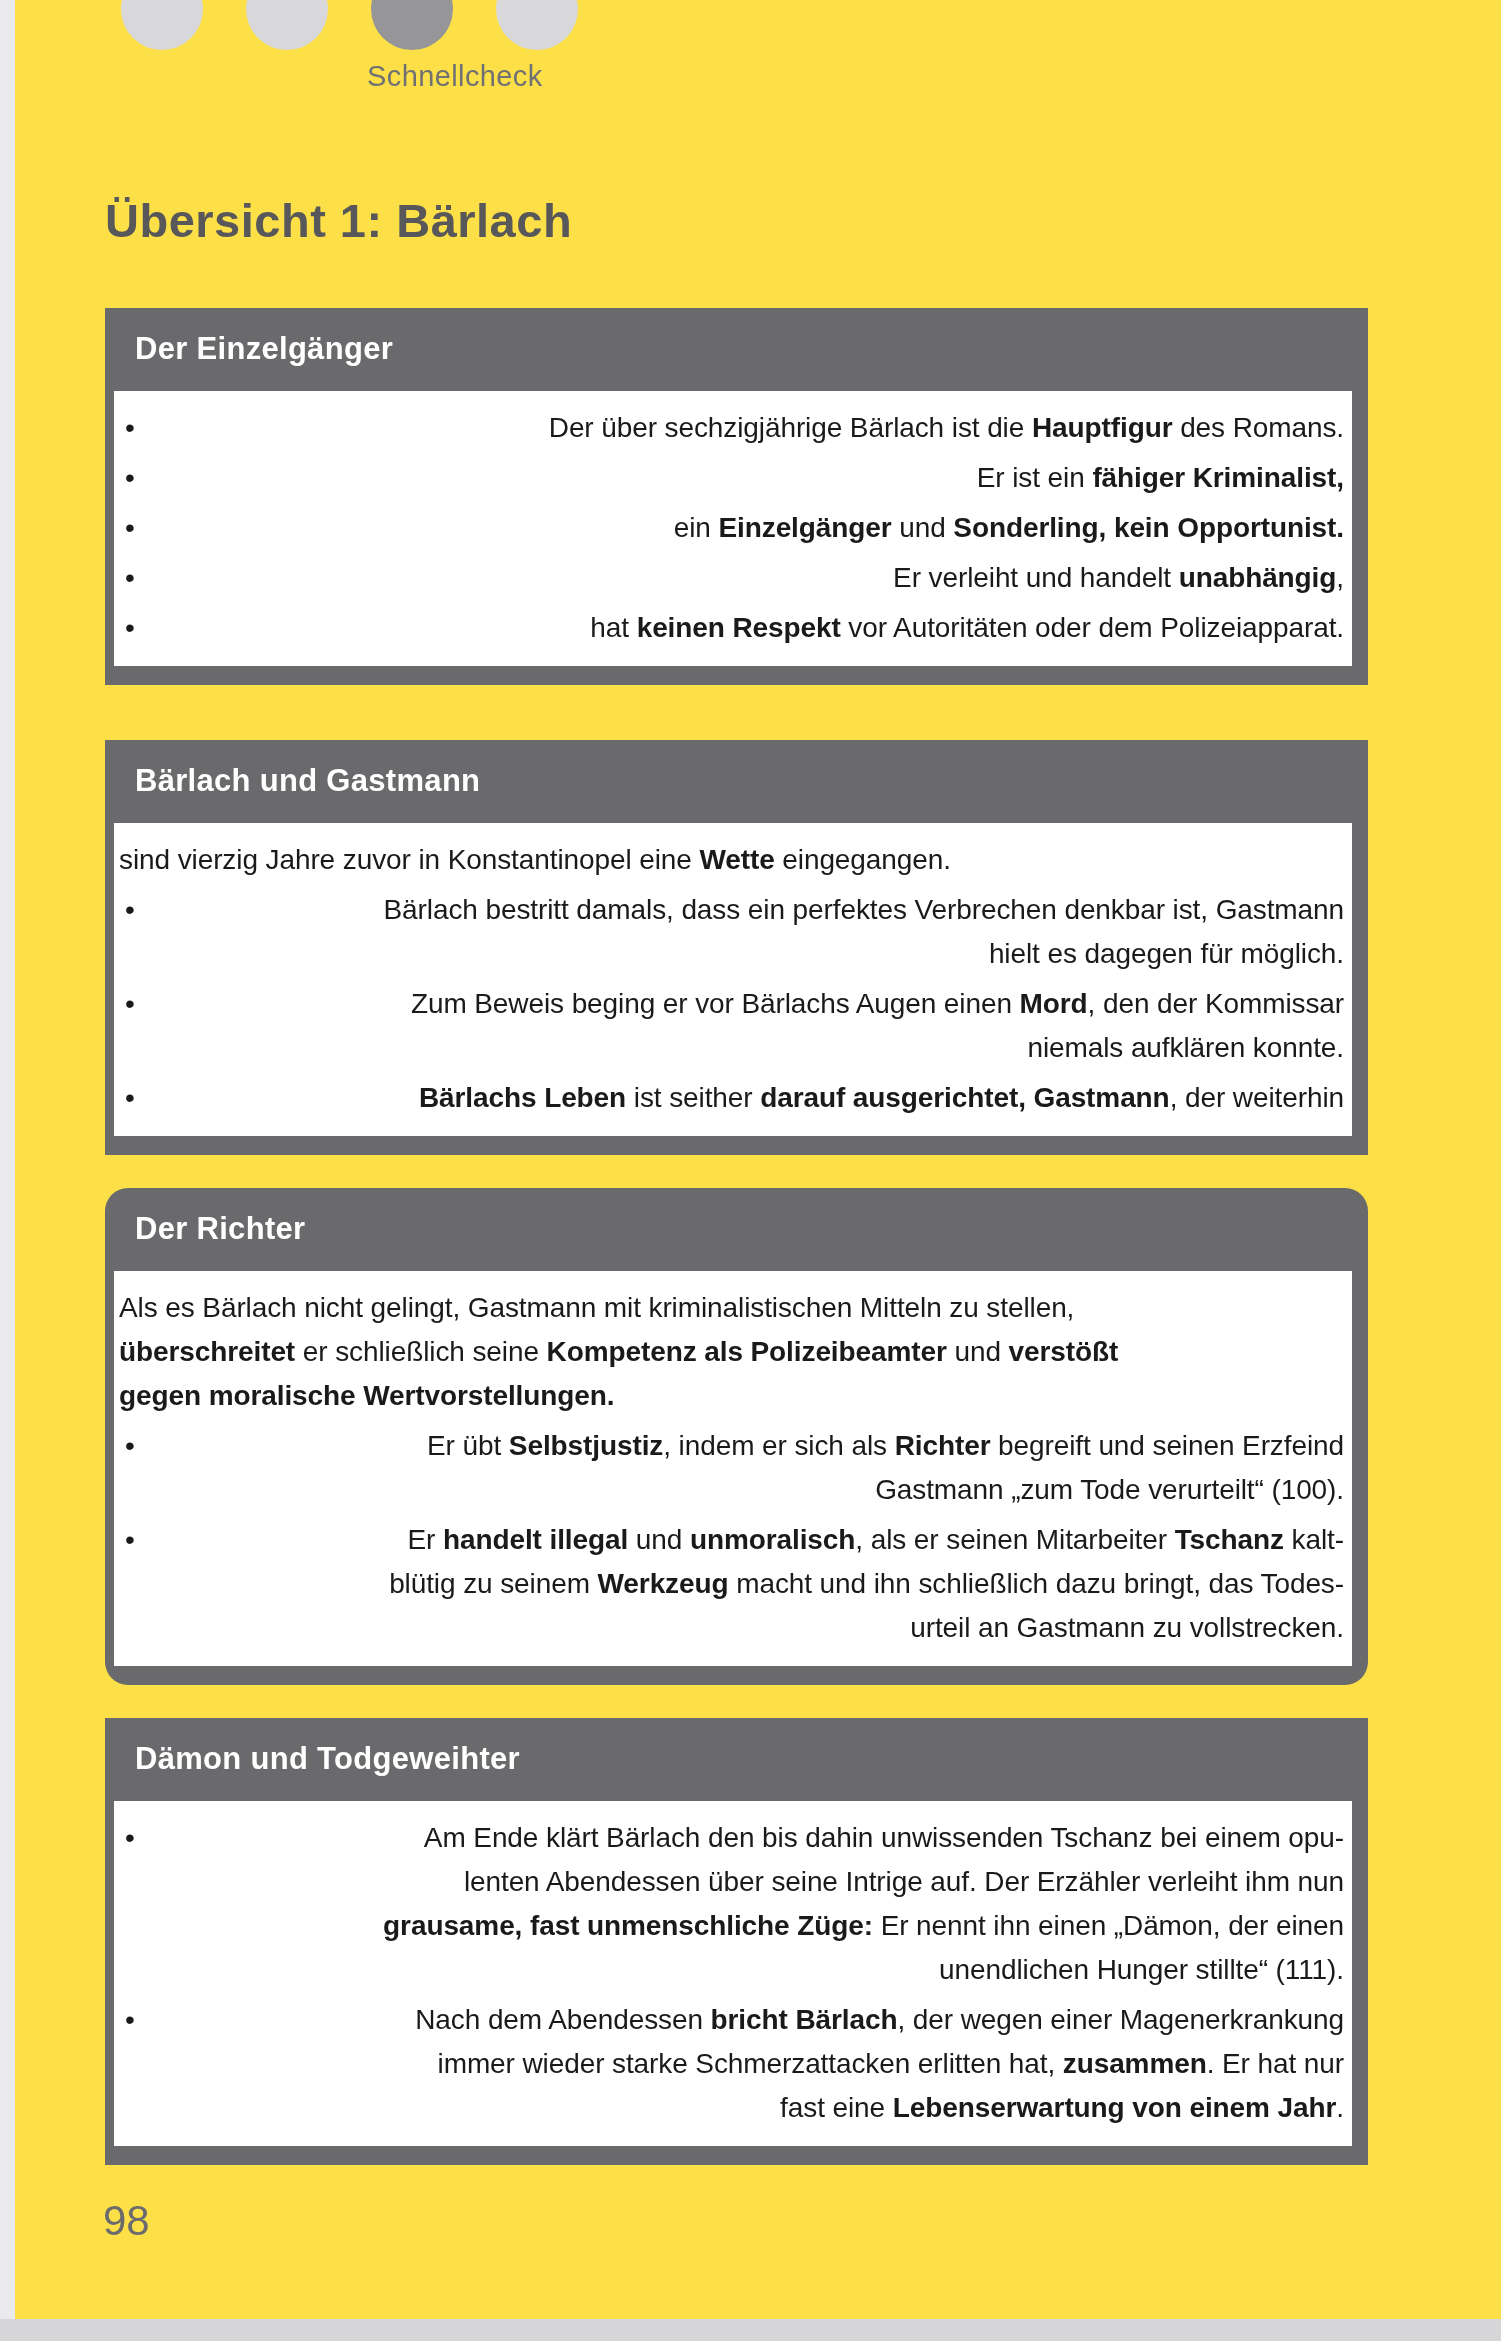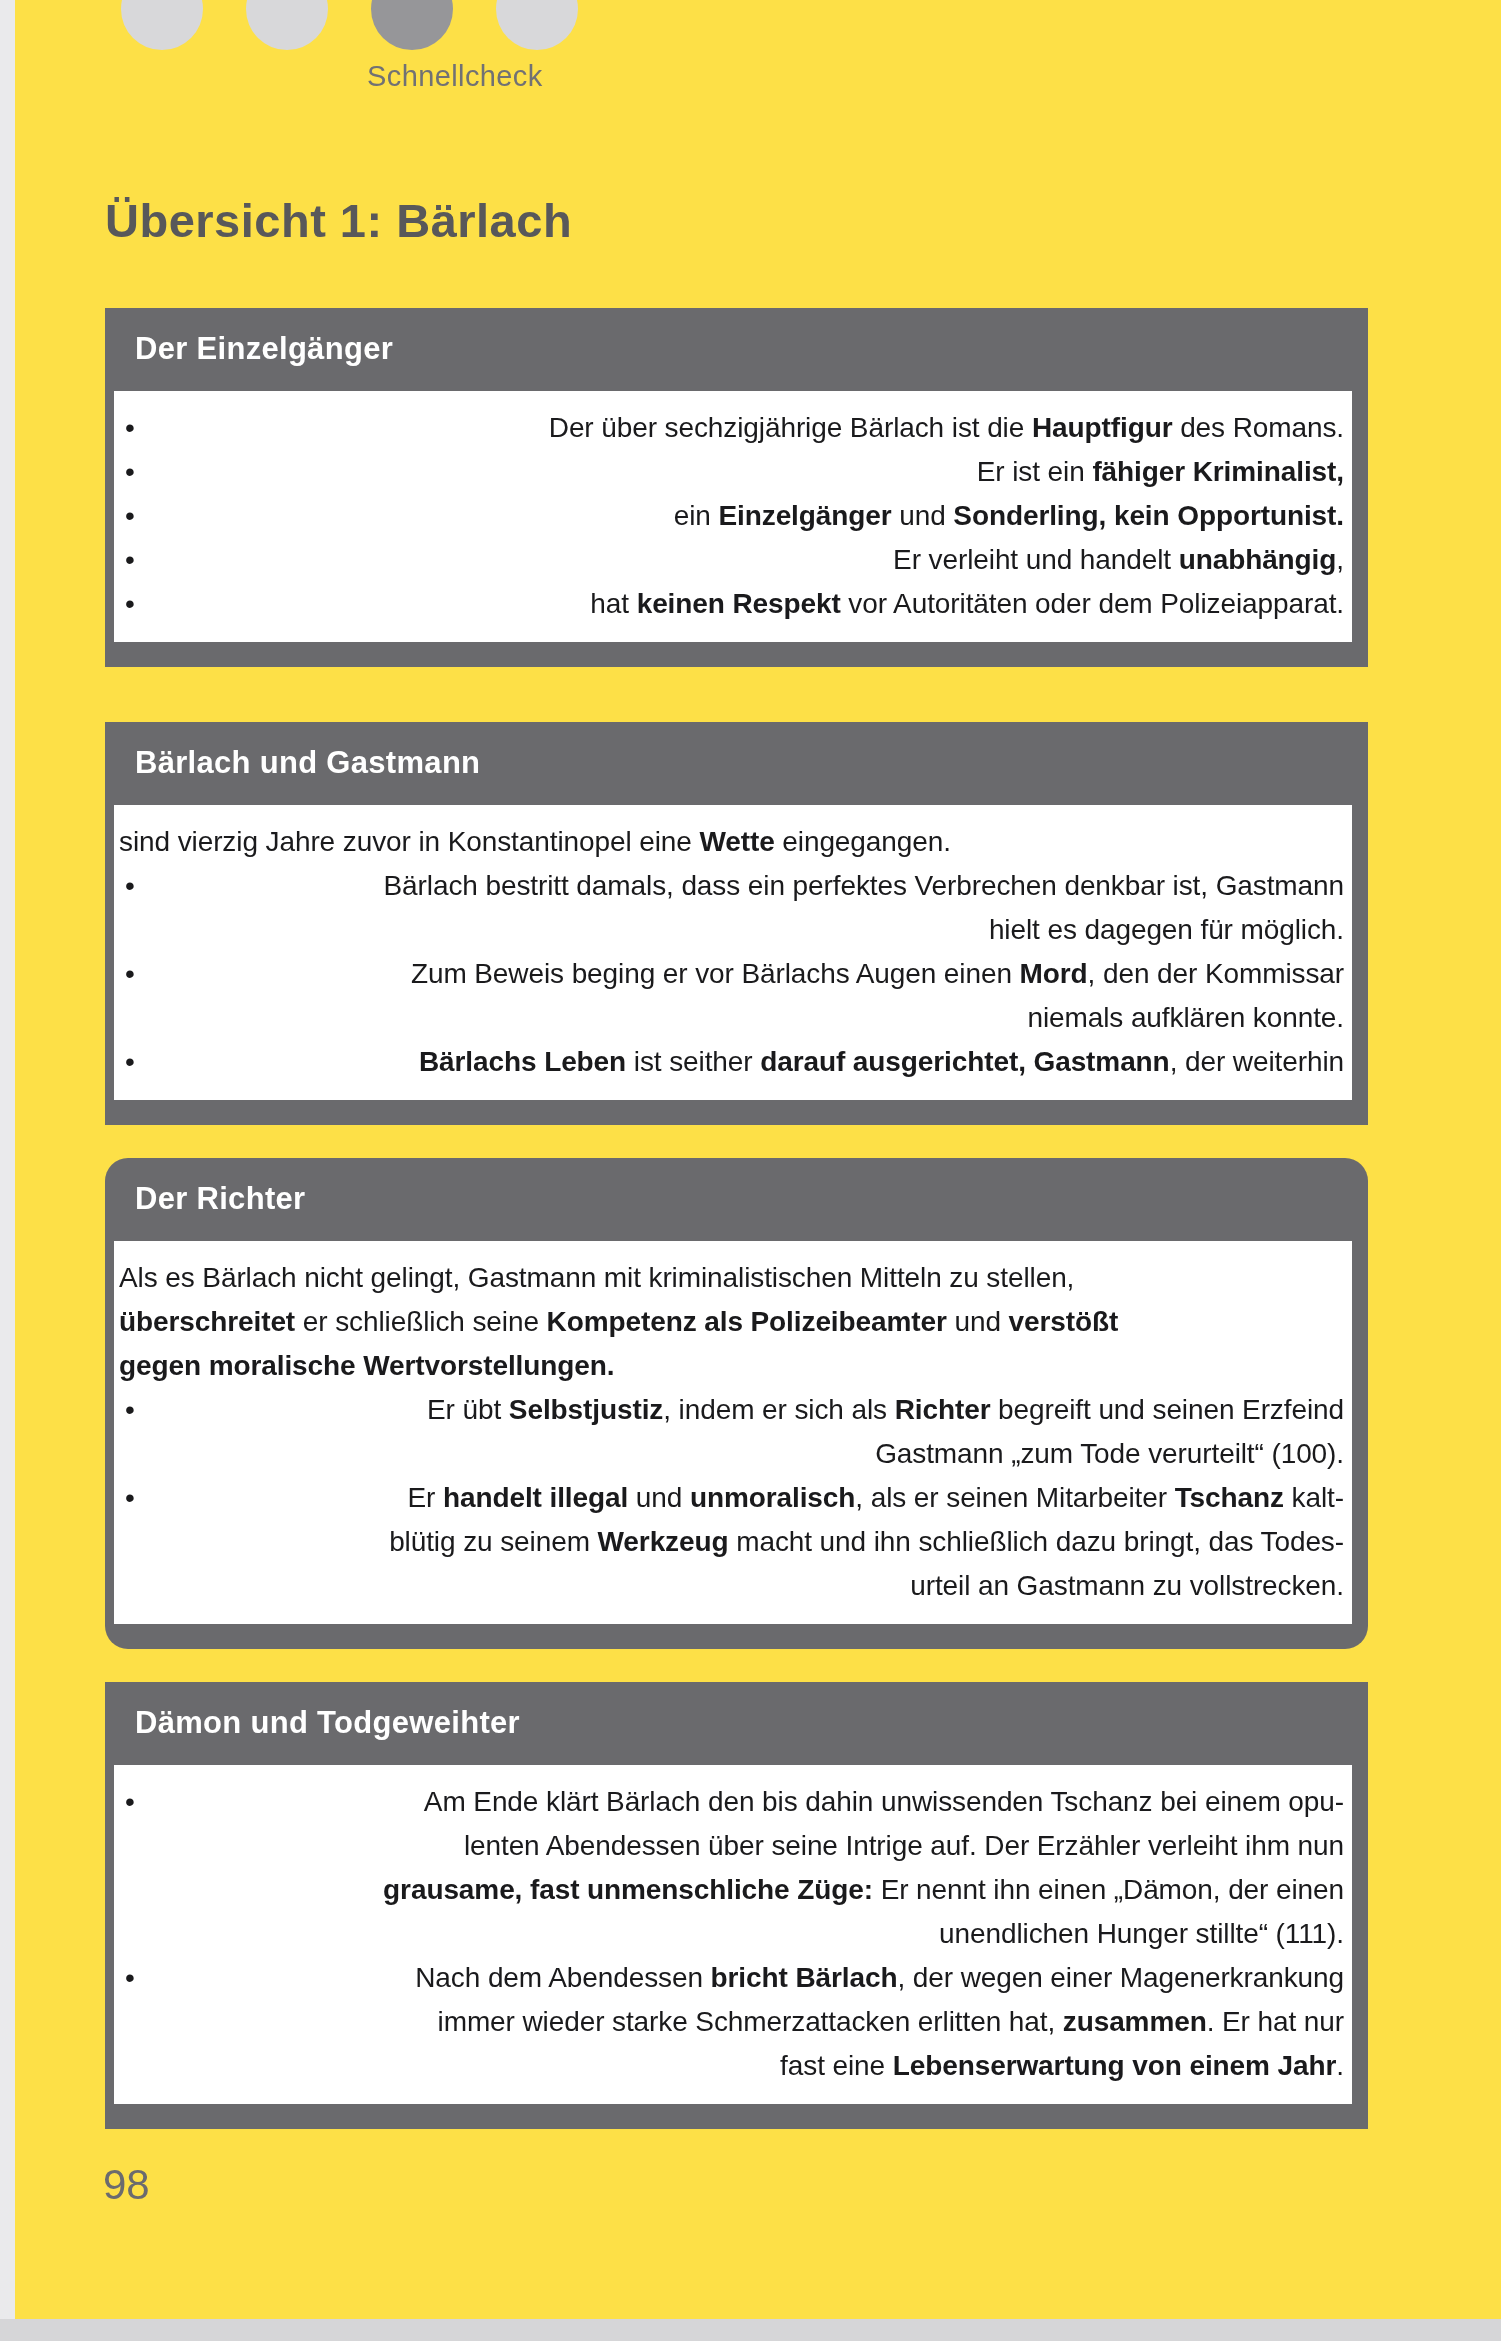--- a/index.html
+++ b/index.html
@@ -17,31 +17,31 @@
   .topbar{position:relative;height:100px;}
   .dots-row{position:absolute;left:0;top:0;width:100%;height:54px;overflow:hidden;}
   .dot{position:absolute;top:-32px;width:82px;height:82px;border-radius:50%;background:var(--dot-light);}
   .dot-active{background:var(--dot-dark);}
   .schnellcheck{position:absolute;left:367px;top:60px;font-size:29px;color:var(--label-gray);letter-spacing:0.4px;}
 
   h1.page-title{margin:94px 0 0 105px;font-size:47px;line-height:54px;font-weight:bold;
                 color:var(--title-gray);letter-spacing:0.5px;}
 
   #boxes{margin-left:105px;width:1263px;}
-  .box{background:var(--box-gray);padding-bottom:25px;}
+  .box{background:var(--box-gray);padding-bottom:19px;}
   .box:nth-child(1){margin-top:60px;}
   .box:nth-child(2){margin-top:55px;}
   .box:nth-child(3){margin-top:33px;border-radius:23px;}
   .box:nth-child(4){margin-top:33px;}
   .box-title{margin:0;padding:22px 0 24px 30px;font-size:31px;line-height:37px;
              color:#ffffff;font-weight:bold;letter-spacing:0.3px;}
   .box-content{background:#ffffff;margin:0 16px 0 9px;padding:15px 8px 16px 5px;
                font-size:28px;line-height:44px;color:var(--text);letter-spacing:-0.1px;}
   .item{position:relative;}
-  .item + .item{}
+  .item + .item{margin-top:6px;}
   .item.bulleted{padding-left:28px;text-align:right;}
   .item.bulleted::before{content:"\2022";position:absolute;left:6px;top:0;color:var(--text);}
   .line{display:block;}
   strong{font-weight:bold;}
 
   .page-number{margin:32px 0 0 103px;font-size:42px;color:var(--pagenum-gray);}
 </style>
 </head>
 <body>
 

